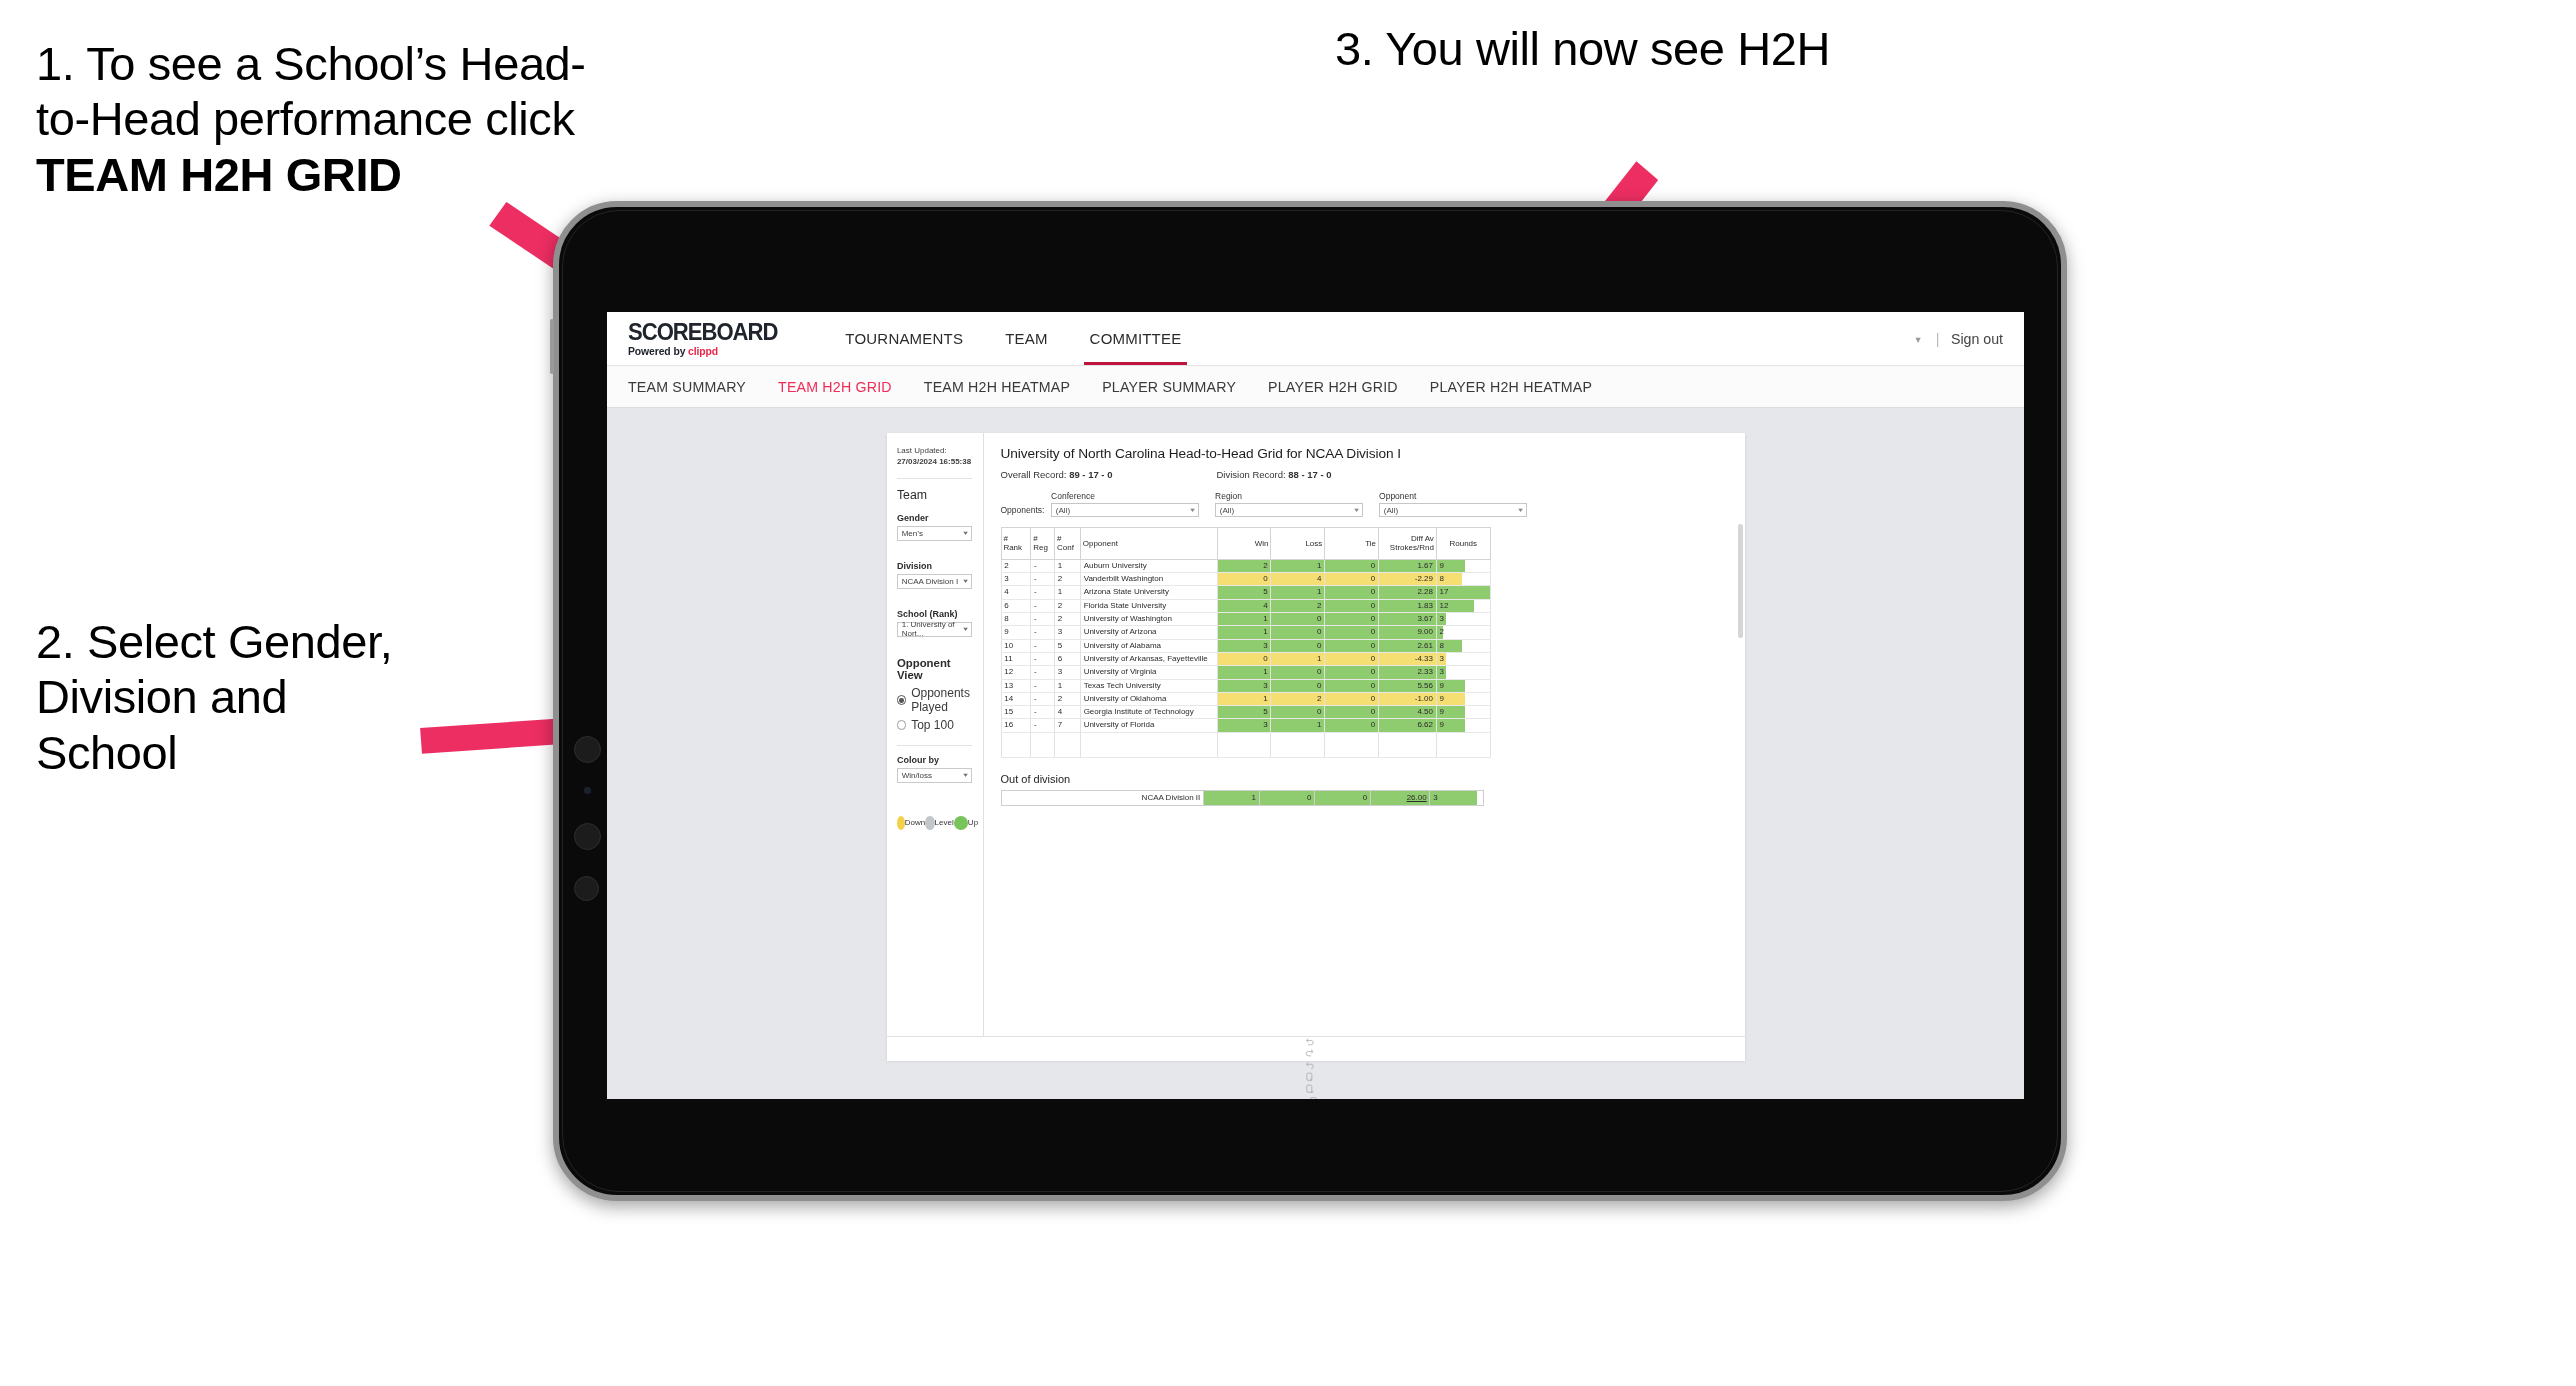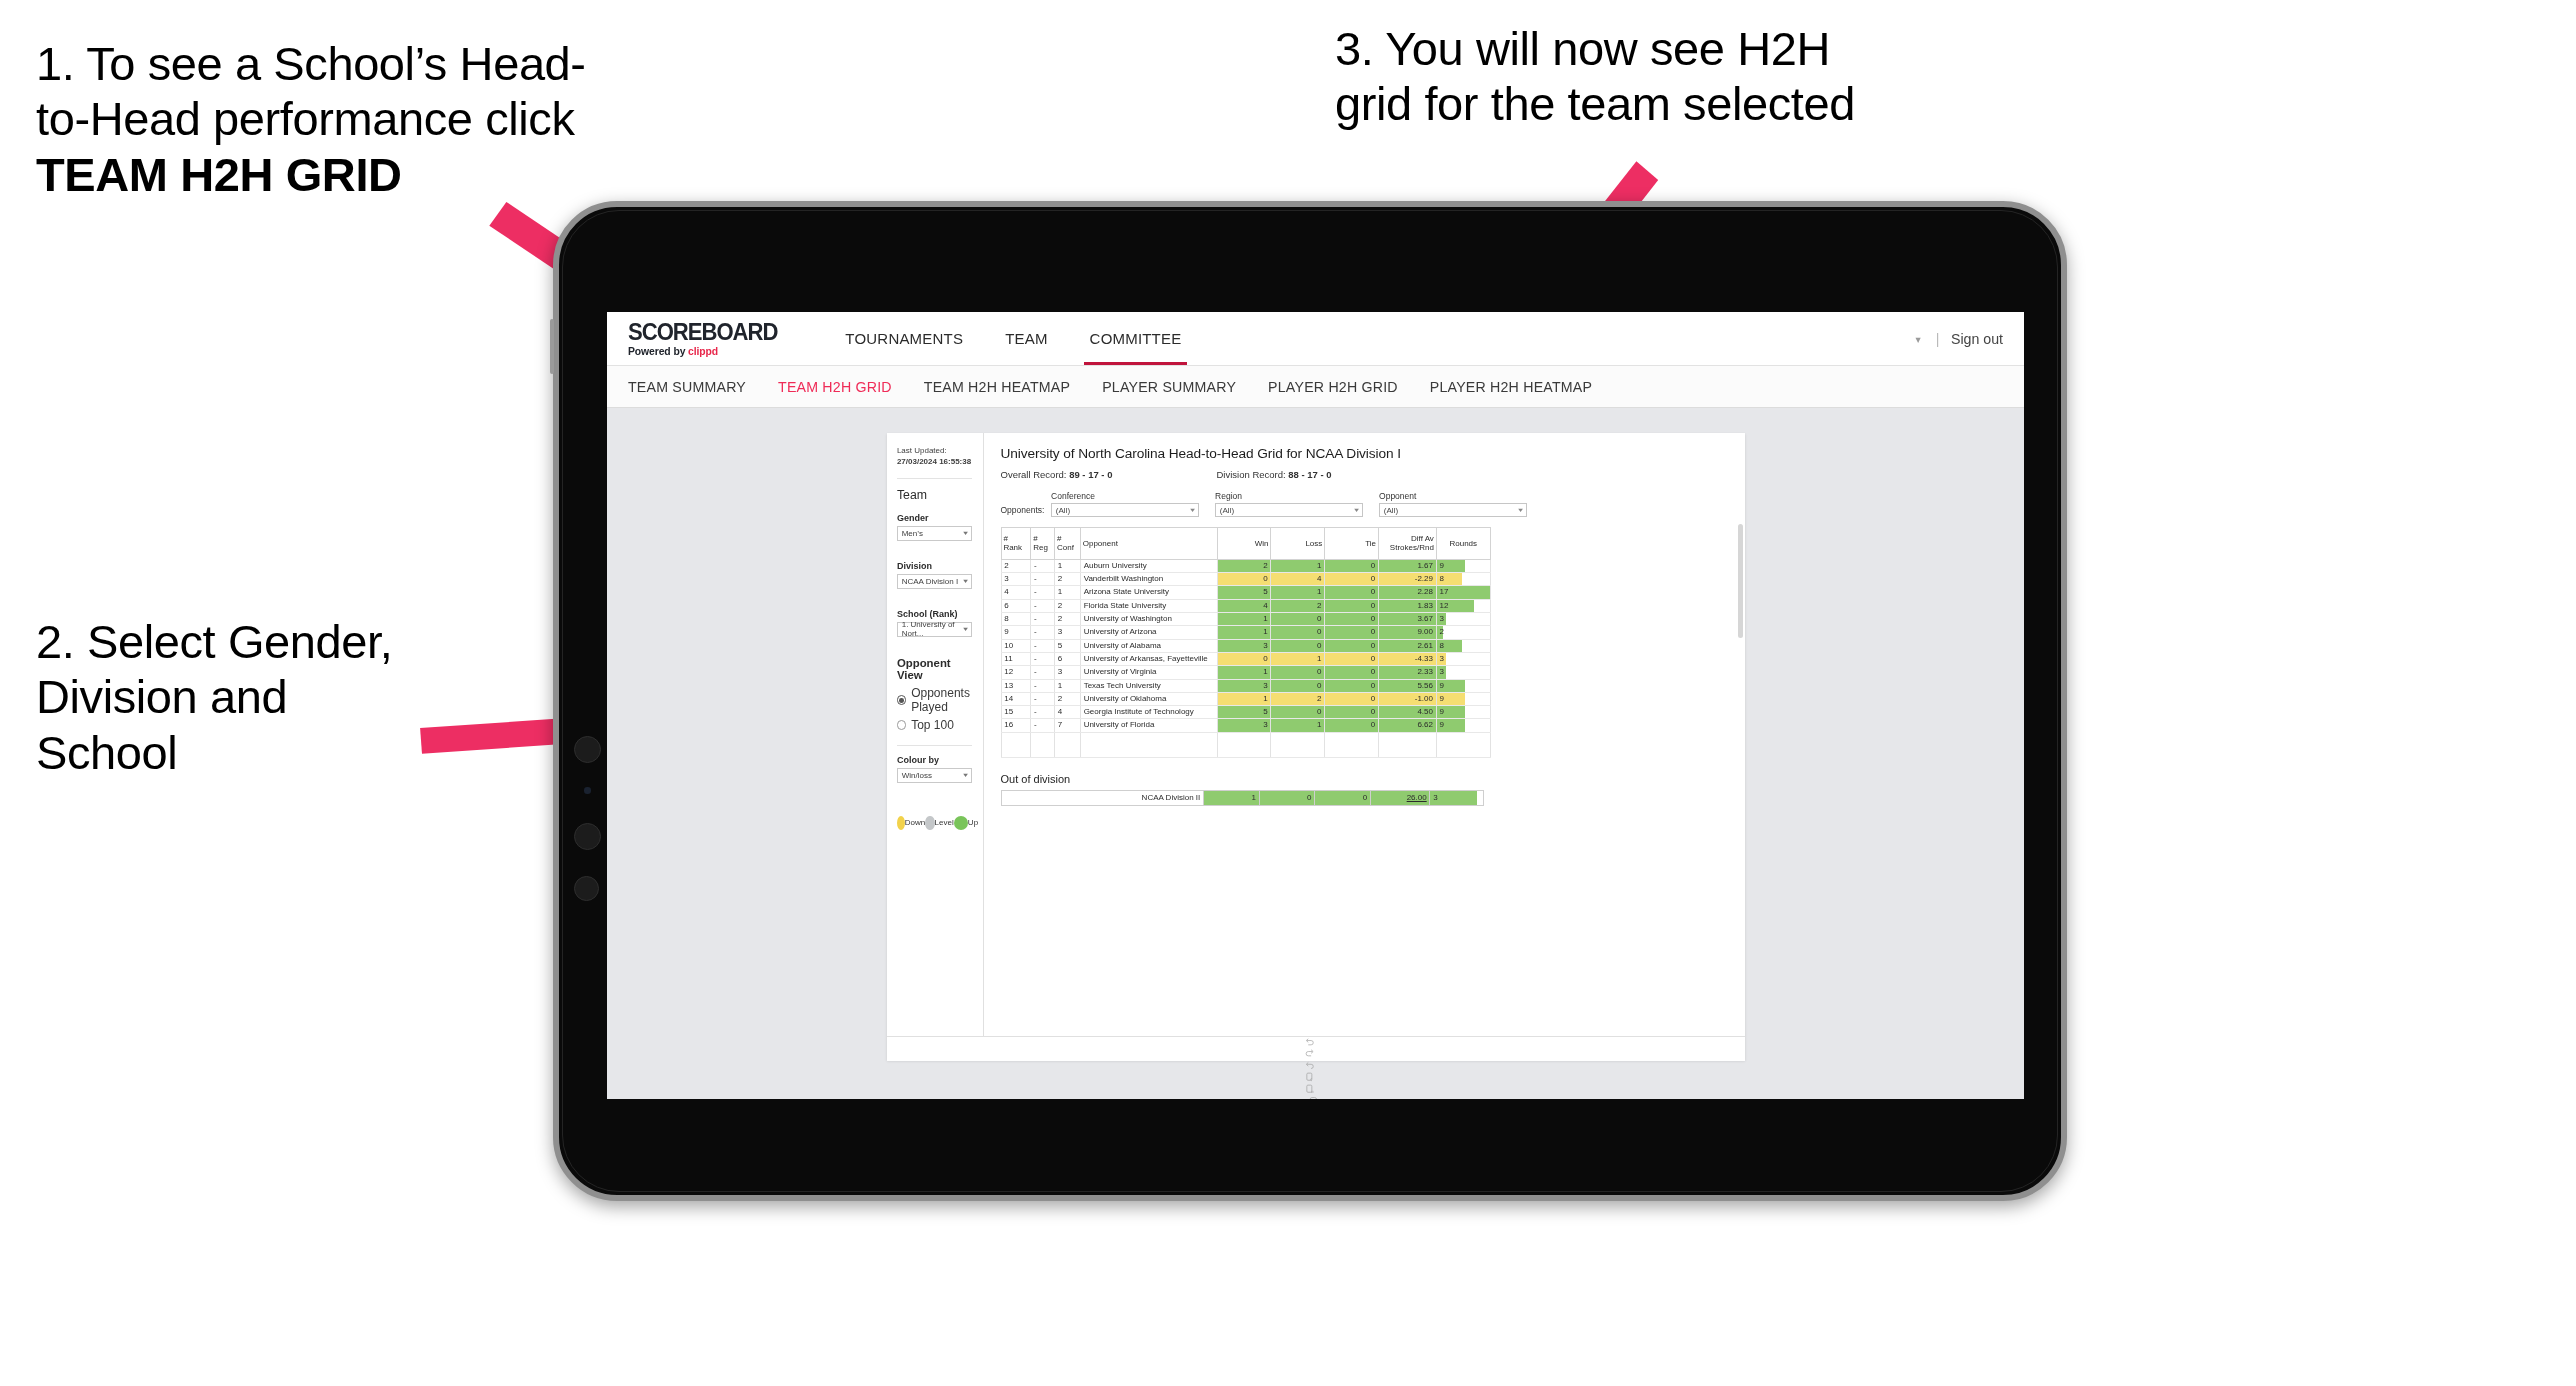--- a/index.html
+++ b/index.html
@@ -166,21 +166,20 @@
 </div>
 
 <div class="anno" id="anno2">
   <span class="ln">2. Select Gender,</span>
   <span class="ln">Division and</span>
   <span class="ln">School</span>
 </div>
 
 <div class="anno" id="anno3">
   <span class="ln">3. You will now see H2H</span>
-  <span class="ln">grid for the team selected</span>
 </div>
 
 <svg class="arrow-svg" viewBox="0 0 2717 1462">
   <g fill="#ED2E63">
 
     <path d="M534 213 L775 375 L757 400 L516 238 Z"></path>
     <path d="M812 399 L739 409 L762 365 Z"></path>
 
     <path d="M443 768 L836 741 L838 768 L445 795 Z"></path>
     <path d="M888 754 L826 784 L824 724 Z"></path>

